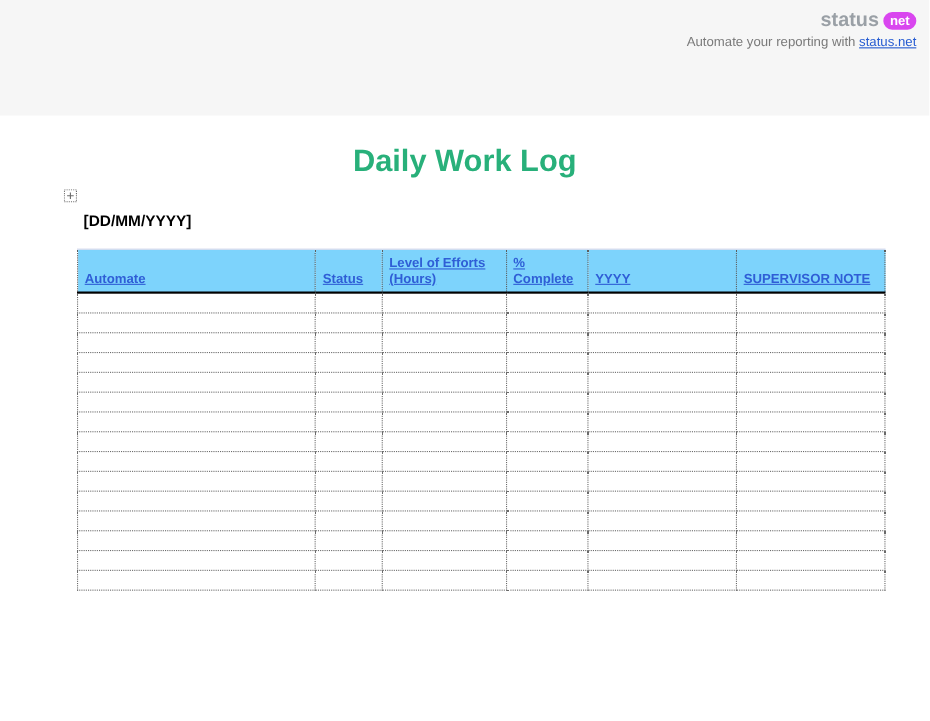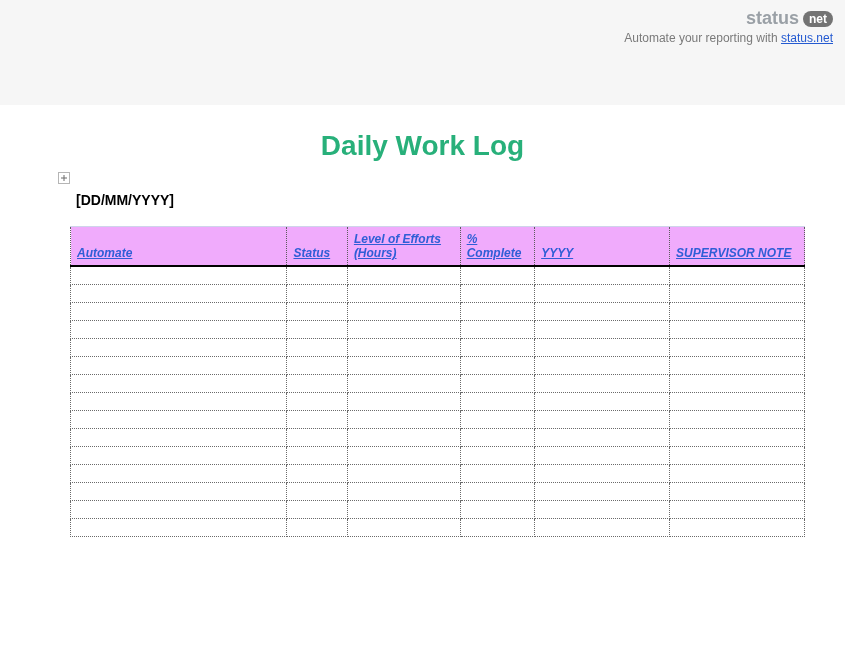--- a/index.html
+++ b/index.html
@@ -27,21 +27,21 @@
     align-items: center;
     gap: 4px;
     font-size: 18px;
     font-weight: 600;
     color: #9aa0a6;
   }
   .brand-badge {
     display: inline-flex;
     align-items: center;
     justify-content: center;
-    background: #737373;
+    background: #d946ef;
     color: #ffffff;
     font-size: 12px;
     font-weight: bold;
     border-radius: 10px;
     padding: 1px 6px;
     line-height: 14px;
   }
   .brand-tag {
     font-size: 12px;
     color: #7a7a7a;
@@ -103,33 +103,32 @@
     right: -10px;
     bottom: -2px;
   }
   table.worklog {
     width: 100%;
     border-collapse: collapse;
     table-layout: fixed;
     font-size: 12px;
   }
   table.worklog thead th {
-    background: #f0abfc;
+    background: #7dd3fc;
     color: #2f5ed6;
     font-weight: bold;
     text-align: left;
     padding: 6px 6px 4px 6px;
     border-bottom: 2.5px double #000;
     border-left: 1px dotted #5c5c5c;
     border-right: 1px dotted #5c5c5c;
     border-top: 1px solid #cfd4ea;
     text-decoration: underline;
     vertical-align: bottom;
     line-height: 1.15;
-    font-style: italic;
   }
   
   col.c-activity   { width: 215px; }
   col.c-status     { width: 60px; }
   col.c-effort     { width: 112px; }
   col.c-complete   { width: 74px; }
   col.c-note       { width: 134px; }
   col.c-supnote    { width: 134px; }
   table.worklog tbody td {
     border: 1px dotted #6a6a6a;

